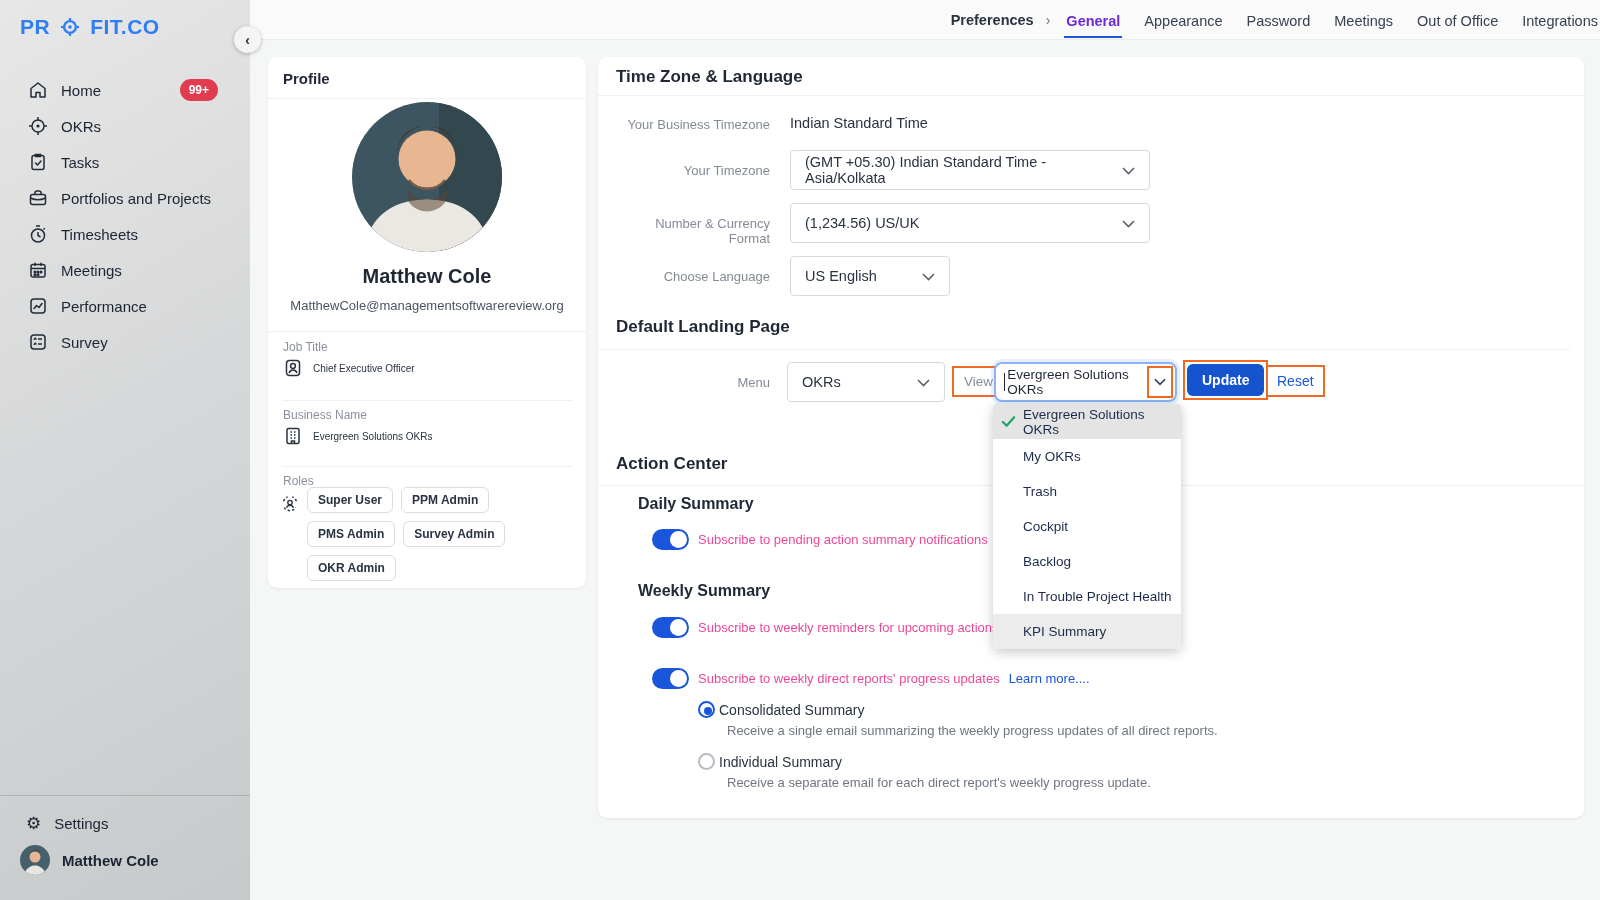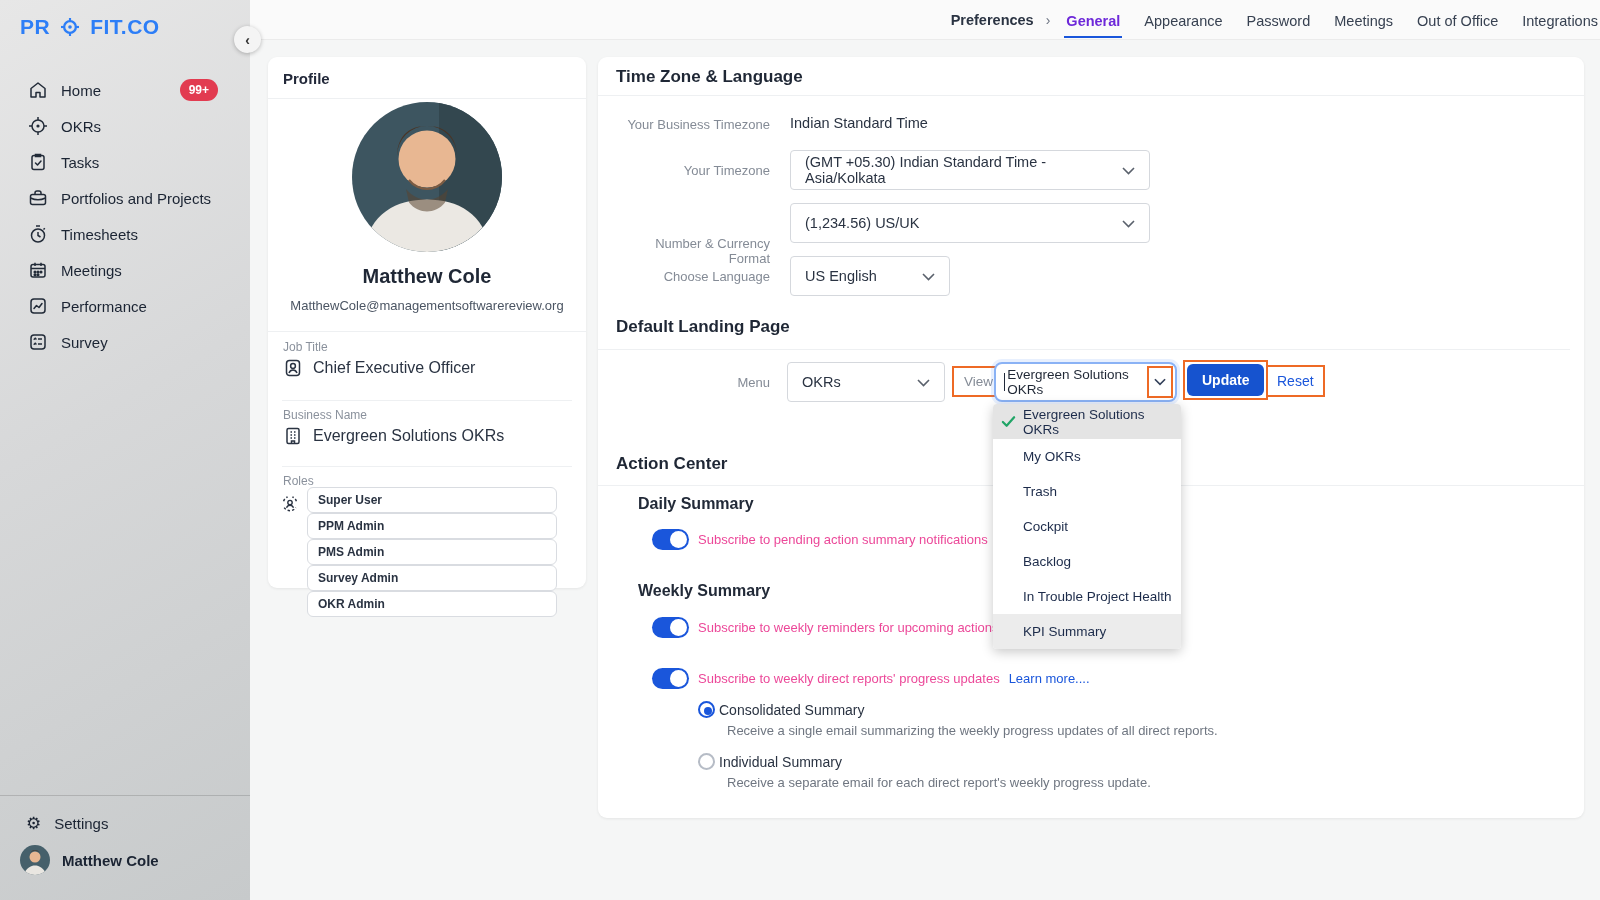--- a/index.html
+++ b/index.html
@@ -52,24 +52,24 @@
   .hair.inset { margin:0 14px; }
 
   
   .photo { position:absolute; left:84px; top:45px; width:150px; height:150px;
            border-radius:50%; overflow:hidden; }
   .pname { position:absolute; left:0; top:208px; width:100%; text-align:center;
            font-size:20px; font-weight:bold; color:#1f2735; }
   .pemail { position:absolute; left:0; top:241px; width:100%; text-align:center;
             font-size:13px; color:#4b5563; }
   .plabel { font-size:12px; color:#8a919c; }
-  .prow { display:flex; align-items:center; gap:10px; font-size:16px; color:#2a3342; }
+  .prow { display:flex; align-items:center; gap:10px; font-size:10px; color:#2a3342; }
   .picon { width:20px; height:20px; color:#2a3342; }
   .picon svg { width:20px; height:20px; display:block; }
-  .chips { display:flex; flex-wrap:wrap; gap:0; width:250px;flex-direction:column; }
+  .chips { display:flex; flex-wrap:wrap; gap:8px; width:250px; }
   .chip { border:1px solid #d9dce1; border-radius:6px; padding:5px 10px; font-size:12px;
           font-weight:600; color:#2a3342; background:#fff; }
 
   
   .sec-title { position:absolute; left:18px; font-size:17px; font-weight:600; color:#1f2735; }
   .mdiv { position:absolute; left:0; width:100%; }
   .flabel { position:absolute; left:18px; width:154px; text-align:right; font-size:13px;
             color:#848b96; }
   .fvalue { position:absolute; font-size:14.5px; color:#2a3342; }
   .sel { position:absolute; height:40px; border:1px solid #d5d8dd; border-radius:4px;
@@ -344,21 +344,21 @@
   <div class="fvalue" style="left:192px; top:58px;">Indian Standard Time</div>
 
   <div class="flabel" style="top:106px;">Your Timezone</div>
   <div class="sel" style="left:192px; top:93px; width:360px;">
     <span>(GMT +05.30) Indian Standard Time - Asia/Kolkata</span>
     <span class="cv"><svg width="13" height="8" viewBox="0 0 13 8">
           <polyline points="1,1 6.5,6.5 12,1" fill="none" stroke="#5a616c" stroke-width="1.6"></polyline>
         </svg></span>
   </div>
 
-  <div class="flabel" style="top:159px;margin-top:20px;">Number &amp; Currency Format</div>
+  <div class="flabel" style="top:159px;">Number &amp; Currency Format</div>
   <div class="sel" style="left:192px; top:146px; width:360px;">
     <span>(1,234.56) US/UK</span>
     <span class="cv"><svg width="13" height="8" viewBox="0 0 13 8">
           <polyline points="1,1 6.5,6.5 12,1" fill="none" stroke="#5a616c" stroke-width="1.6"></polyline>
         </svg></span>
   </div>
 
   <div class="flabel" style="top:212px;">Choose Language</div>
   <div class="sel" style="left:192px; top:199px; width:160px;">
     <span>US English</span>

